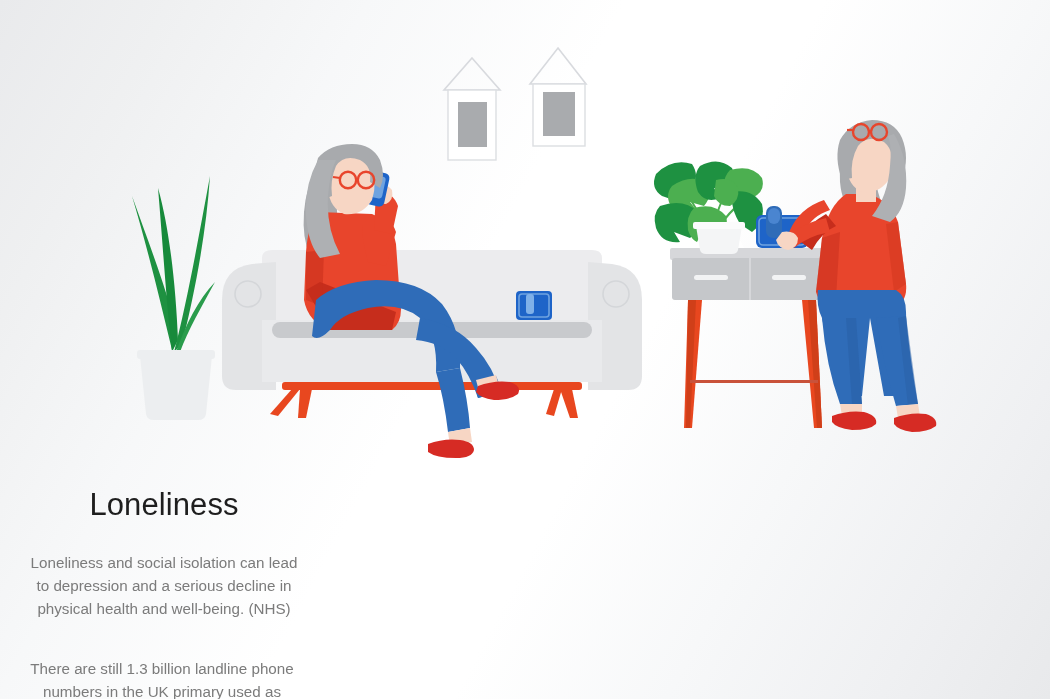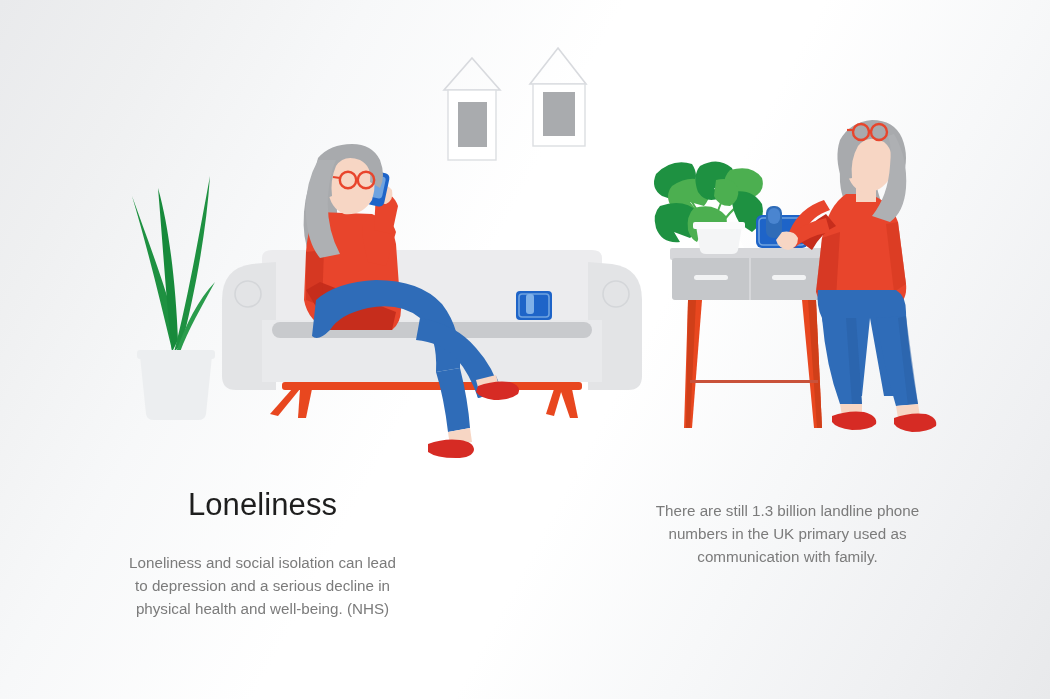--- a/index.html
+++ b/index.html
@@ -38,39 +38,39 @@
     width: 1050px;
     height: 470px;
   }
   .captions {
     position: absolute;
     left: 0;
     top: 470px;
     width: 1050px;
     height: 229px;
     display: flex;
-    flex-direction: row;
+    flex-direction: column;
     align-items: flex-start;
   }
   .col {
     flex: 1 1 0;
     text-align: center;
     padding: 0 26px;
     box-sizing: border-box;
   }
   .col-heading {
     font-size: 31px;
     font-weight: 400;
     letter-spacing: 0.1px;
     color: #1e1e1e;
     margin: 18px 0 0 0;
     line-height: 1.1;
   }
   .col-body {
-    margin: 29px auto 0 auto;
+    margin: 29px auto 8px auto;
     font-size: 15.2px;
     line-height: 1.52;
     color: #7b7b7b;
     max-width: 276px;
   }
   .col2 .col-body { max-width: 268px; }
   .col3 .col-body { max-width: 272px; }
 </style>
 </head>
 <body>

